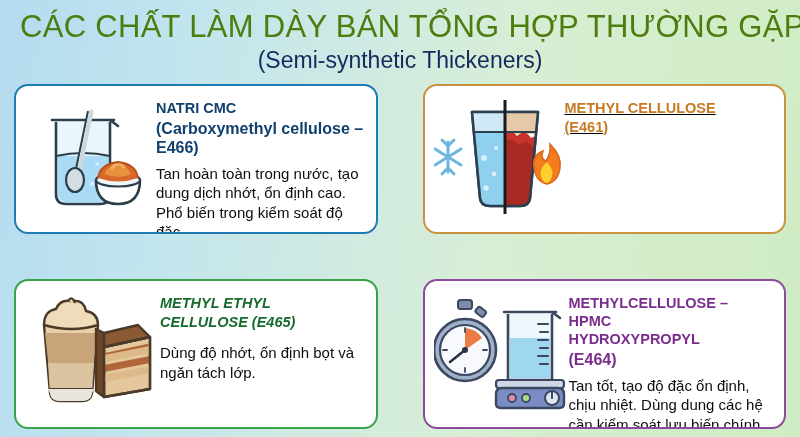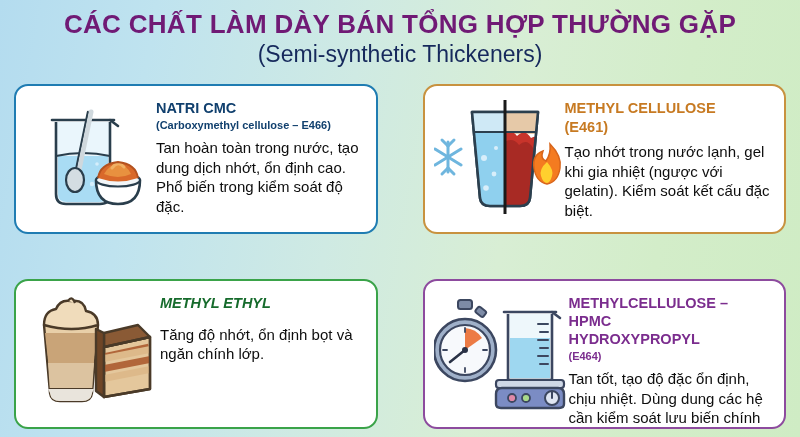--- a/index.html
+++ b/index.html
@@ -20,23 +20,23 @@
     height: 437px;
     box-sizing: border-box;
   }
 
   
   .header {
     padding: 10px 20px 4px 20px;
     text-align: center;
   }
   .title-line1 {
-    font-size: 26px;
-    font-weight: bold;
-    color: #701a75;
+    font-size: 31px;
+    font-weight: normal;
+    color: #4d7c0f;
     letter-spacing: 0.3px;
     line-height: 1.12;
     white-space: nowrap;
   }
   .title-line2 {
     font-size: 23px;
     font-weight: normal;
     color: #16295c;
     line-height: 1.2;
     margin-top: 2px;
@@ -64,21 +64,21 @@
     background: #ffffff;
     border-radius: 14px;
     border: 2.5px solid #1d7ab0;
     display: flex;
     align-items: flex-start;
     box-sizing: border-box;
     padding: 8px 10px 8px 8px;
     overflow: hidden;
   }
   .card.blue   { border-color: #1f7cb2; }
-  .card.gold   { border-color: #c8923f; }
+  .card.gold   { border-color: #c8923f; text-decoration: underline; }
   .card.green  { border-color: #3aa349; }
   .card.purple { border-color: #8d4b9e; }
 
   .card-icon {
     flex: 0 0 auto;
     width: 132px;
     height: 126px;
     display: flex;
     align-items: center;
     justify-content: center;
@@ -93,21 +93,21 @@
   }
 
   .card-heading {
     font-weight: bold;
     font-size: 14.5px;
     line-height: 1.22;
     margin: 0 0 1px 0;
   }
   .card-subheading {
     font-weight: bold;
-    font-size: 11px;
+    font-size: 16px;
     line-height: 1.22;
     margin: 0;
   }
   .card.blue   .card-heading,
   .card.blue   .card-subheading { color: #11406e; }
   .card.gold   .card-heading,
   .card.gold   .card-subheading { color: #c77a22; }
   .card.green  .card-heading,
   .card.green  .card-subheading { color: #166b2c; font-style: italic; }
   .card.purple .card-heading,
@@ -205,21 +205,20 @@
 
           <g>
             <path d="M116 48 q12 12 10 24 q-2 14 -13 16 q-11 -2 -13 -16 q-2 -13 9 -17 q-3 8 3 10 q5 -7 4 -17 Z" fill="#f47b20" stroke="#d8651a" stroke-width="1.5"></path>
             <path d="M113 66 q7 8 5 14 q-2 7 -5 7 q-4 0 -6 -7 q-2 -7 6 -14 Z" fill="#ffd02e"></path>
           </g>
         </svg>
       </div>
       <div class="card-body">
         <div class="card-heading">METHYL CELLULOSE</div>
         <div class="card-heading">(E461)</div>
-        <p class="card-text">Tạo nhớt trong nước lạnh, gel khi gia nhiệt (ngược với gelatin). Kiểm soát kết cấu đặc biệt.</p>
       </div>
     </div>
 
     <div class="card green">
       <div class="card-icon">
         <svg width="132" height="118" viewBox="0 0 132 118">
 
           <path d="M18 32 L24 100 Q25 108 34 108 L56 108 Q65 108 66 100 L72 32 Z" fill="#e8cfa8" stroke="#4a3a28" stroke-width="2.4" stroke-linejoin="round"></path>
           <path d="M19 40 L24 86 L66 86 L71 40 Z" fill="#c9a478"></path>
           <path d="M22 70 L24 100 Q25 108 34 108 L56 108 Q65 108 66 100 L68 70 Z" fill="#dcc3a0"></path>
@@ -234,21 +233,22 @@
           <path d="M78 40 L78 104 L70 98 L70 36 Z" fill="#6e4526" stroke="#4a3a28" stroke-width="2.4" stroke-linejoin="round"></path>
           <rect x="79" y="60" width="44" height="8" transform="rotate(-12 79 60)" fill="#b1663a"></rect>
           <path d="M78 62 L124 53 L124 60 L78 69 Z" fill="#ddb98a"></path>
           <path d="M78 72 L124 63 L124 70 L78 79 Z" fill="#b1663a"></path>
           <path d="M78 82 L124 73 L124 80 L78 89 Z" fill="#ddb98a"></path>
           <path d="M78 54 L124 44 L124 96 L78 104 Z" fill="none" stroke="#4a3a28" stroke-width="2.4" stroke-linejoin="round"></path>
         </svg>
       </div>
       <div class="card-body">
         <div class="card-heading">METHYL ETHYL</div>
-        <p class="card-text">Tăng độ nhớt, ổn định bọt và ngăn chính lớp.</p>
+        <div class="card-heading">CELLULOSE (E465)</div>
+        <p class="card-text">Dùng độ nhớt, ổn định bọt và ngăn tách lớp.</p>
       </div>
     </div>
 
     <div class="card purple">
       <div class="card-icon">
         <svg width="134" height="120" viewBox="0 0 134 120">
 
           <g>
             <rect x="24" y="8" width="14" height="9" rx="2.5" fill="#7d8ba6" stroke="#3c4760" stroke-width="2"></rect>
             <rect x="45" y="14" width="10" height="7" rx="2" transform="rotate(38 45 14)" fill="#7d8ba6" stroke="#3c4760" stroke-width="2"></rect>

